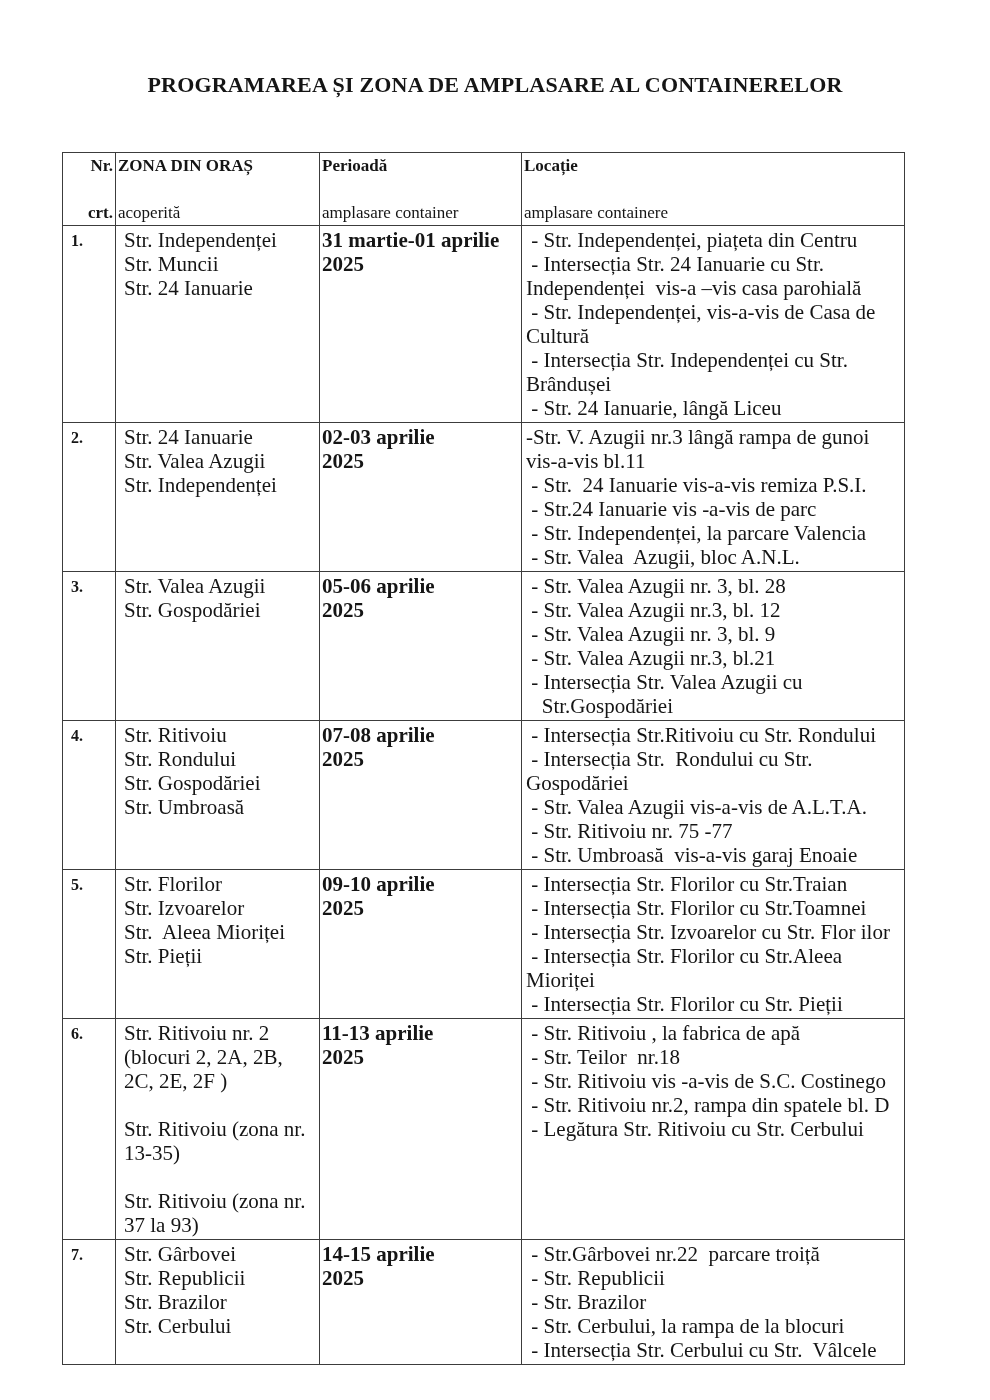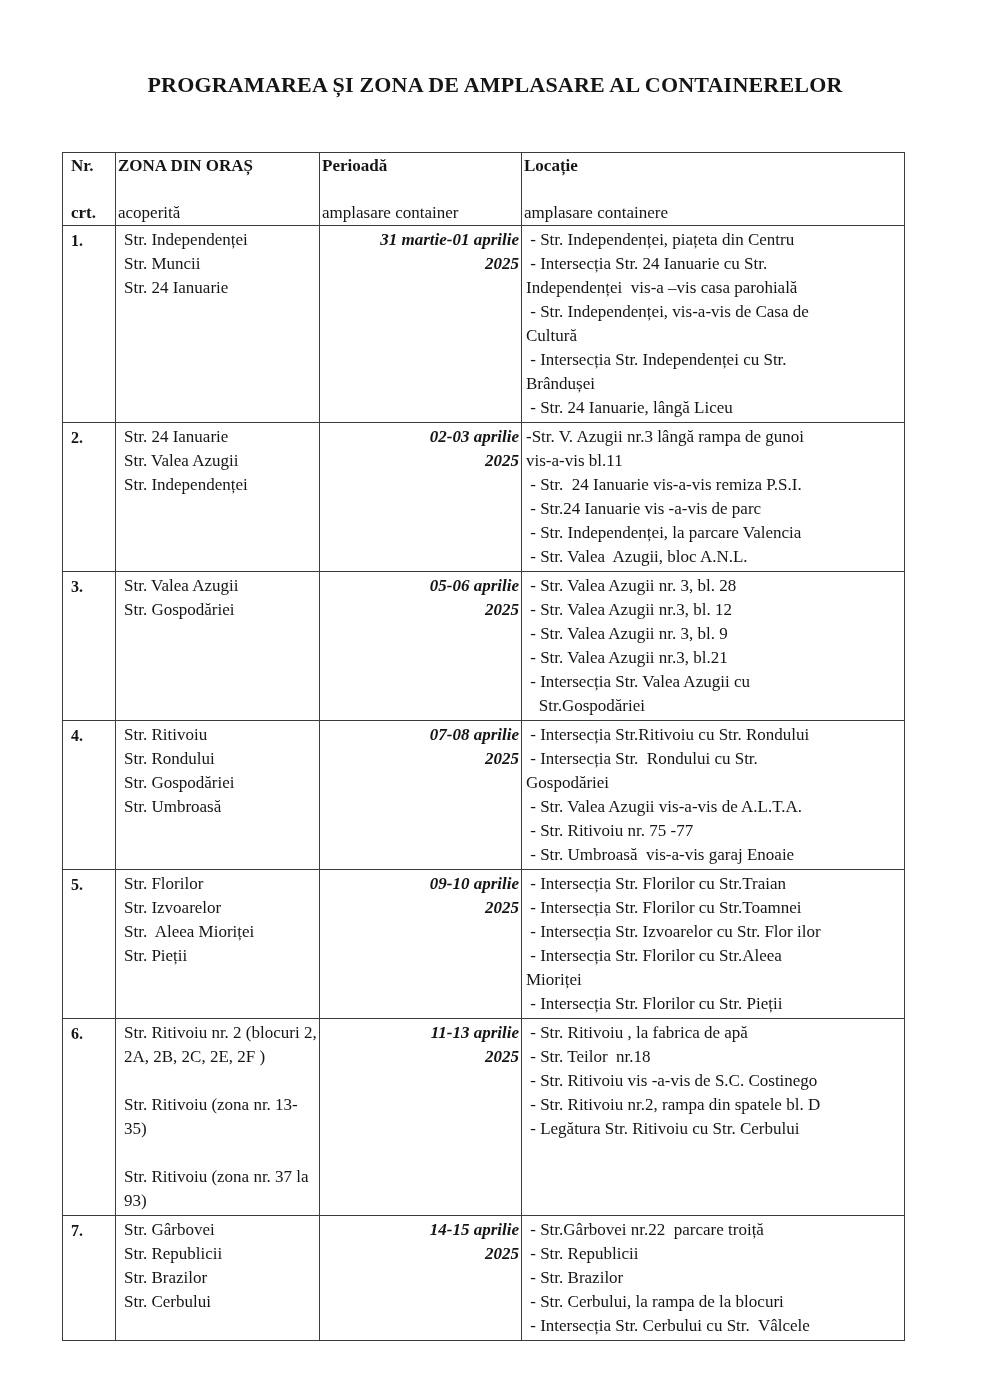--- a/index.html
+++ b/index.html
@@ -26,31 +26,31 @@
     margin: 54px 0 0 62px;
   }
   th, td {
     border: 1px solid #3c3c3c;
     vertical-align: top;
     overflow: hidden;
   }
   th { padding: 1px 2px; font-size: 17px; line-height: 23px; }
   th .hl1 { font-weight: bold; }
   th .hl2 { font-weight: normal; margin-top: 24px; }
-  .th-nr { text-align: left; padding-left: 8px; }
+  .th-nr { text-align: right; padding-left: 8px; }
   .th-nr .hl2 { font-weight: bold; }
   .th-center { text-align: left; }
   td {
     white-space: pre-wrap;
-    font-size: 17px;
+    font-size: 21px;
     line-height: 24px;
   }
   td.c-nr   { font-weight: bold; font-size: 16px; padding: 3px 2px 2px 8px; }
   td.c-zone { padding: 2px 2px 2px 8px; }
-  td.c-period { text-align: right; font-weight: bold; padding: 2px 2px; font-style: italic; }
+  td.c-period { text-align: left; font-weight: bold; padding: 2px 2px; }
   td.c-loc  { padding: 2px 2px 2px 4px; }
 </style>
 </head>
 <body>
 
 <div class="page">
 
   <h1 class="title">PROGRAMAREA ȘI ZONA DE AMPLASARE AL CONTAINERELOR</h1>
 
   <table class="schedule">

